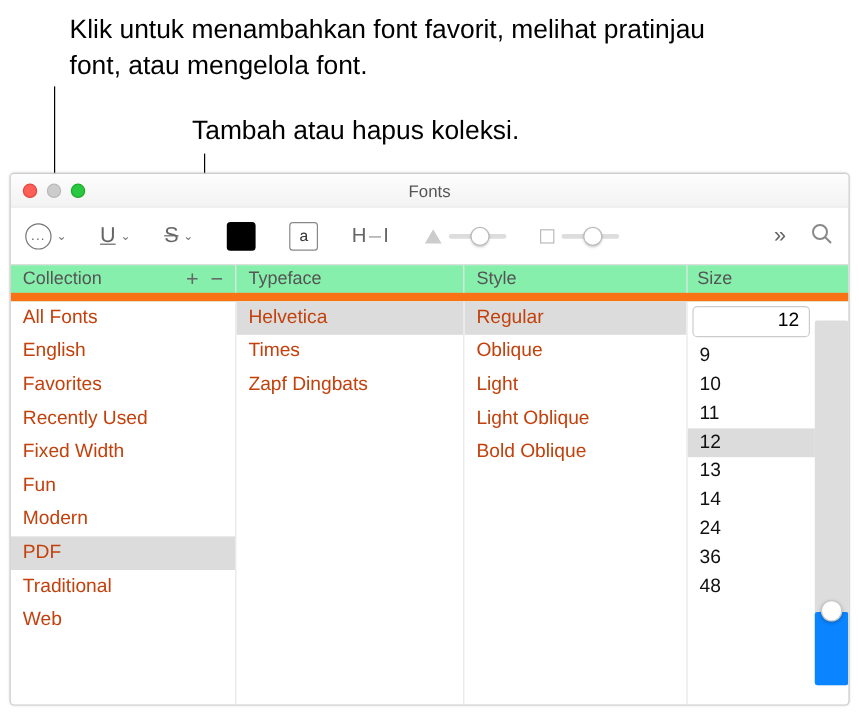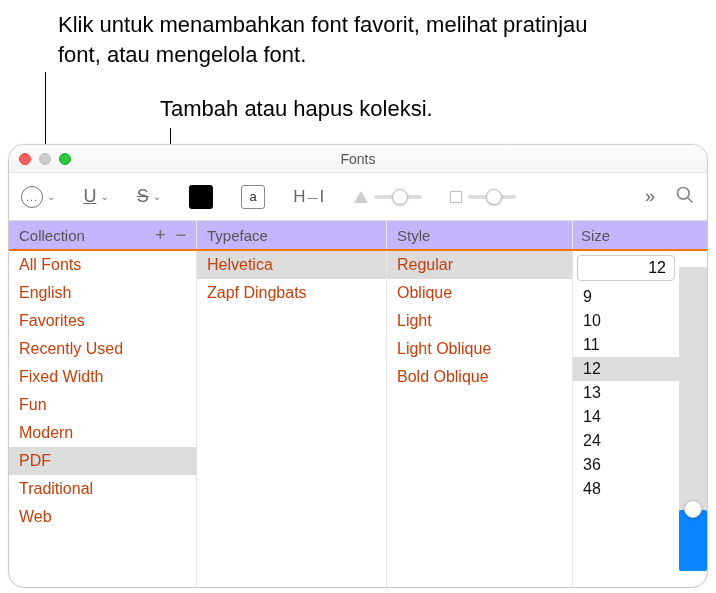--- a/index.html
+++ b/index.html
@@ -26,21 +26,21 @@
     }
     .callout1 { left: 45px; top: 72px; height: 126px; }
     .callout2 { left: 170px; top: 128px; height: 120px; }
     .window {
       position: absolute;
       top: 144px;
       left: 8px;
       width: 700px;
       height: 444px;
       border: 1px solid #ccc;
-      border-radius: 16px;
+      border-radius: 4px;
       overflow: hidden;
       background: #fff;
       box-shadow: 0 0 2px rgba(0,0,0,0.1);
     }
     .titlebar {
       height: 28px;
       display: flex;
       align-items: center;
       padding-left: 10px;
       position: relative;
@@ -98,22 +98,22 @@
     .mini-slider::after {
       content: ''; position: absolute; width: 14px; height: 14px; background: #fff; border: 1px solid #bbb; border-radius: 50%; top: -6px; left: 18px; box-shadow: 0 1px 2px rgba(0,0,0,0.2);
     }
     .tb-right { margin-left: auto; display: flex; align-items:center; gap: 24px; }
     .chevrons { font-size: 18px; color: #666; letter-spacing: -4px; }
     .search-icon svg { width: 20px; height: 20px; stroke: #888; fill: none; stroke-width: 2; }
 
     .columns-header {
       display: flex;
       height: 30px;
-      border-bottom: 2px solid #f97316;
-      background: #c4b5fd;
+      border-bottom: 7px solid #f97316;
+      background: #86efac;
     }
     .colh {
       display: flex;
       align-items: center;
       padding: 0 10px;
       color: #555;
       font-size: 15px;
       border-right: 1px solid #e7e7e7;
     }
     .col-collection { width: 188px; justify-content: space-between; }
@@ -282,20 +282,21 @@
         <div class="list-item">Recently Used</div>
         <div class="list-item">Fixed Width</div>
         <div class="list-item">Fun</div>
         <div class="list-item">Modern</div>
         <div class="list-item selected">PDF</div>
         <div class="list-item">Traditional</div>
         <div class="list-item">Web</div>
       </div>
     <div class="listcol typeface" id="typeface-list">
         <div class="list-item selected">Helvetica</div>
+        <div class="list-item">Times</div>
         <div class="list-item">Zapf Dingbats</div>
       </div>
     <div class="listcol style" id="style-list">
         <div class="list-item selected">Regular</div>
         <div class="list-item">Oblique</div>
         <div class="list-item">Light</div>
         <div class="list-item">Light Oblique</div>
         <div class="list-item">Bold Oblique</div>
       </div>
     <div class="listcol size">

